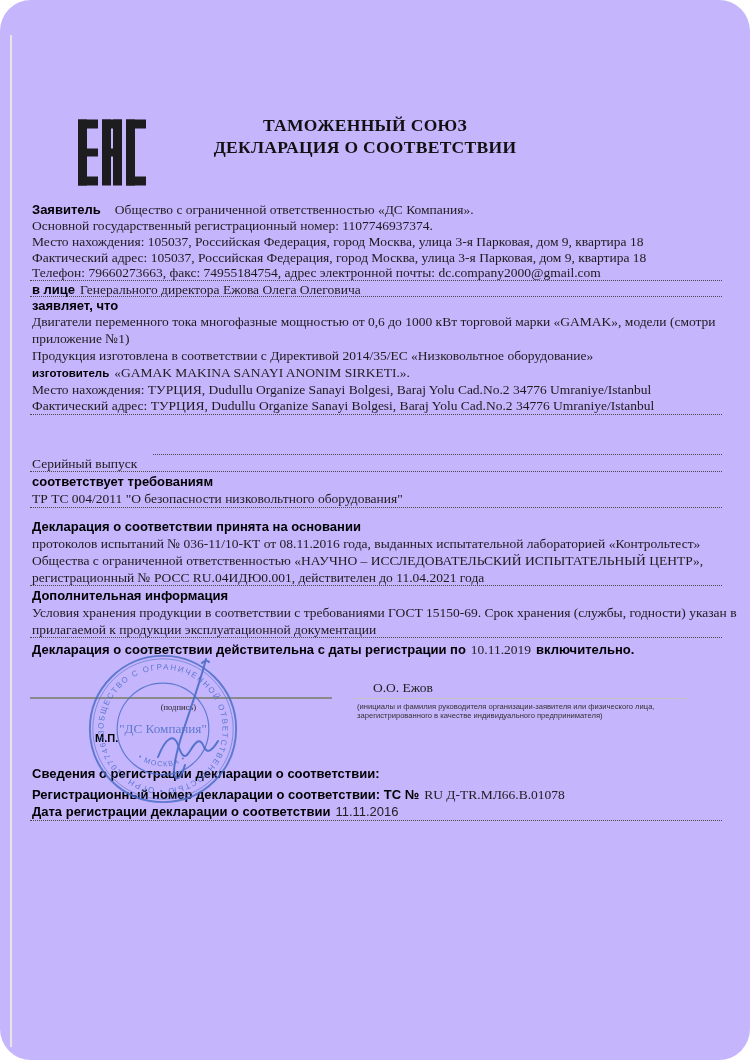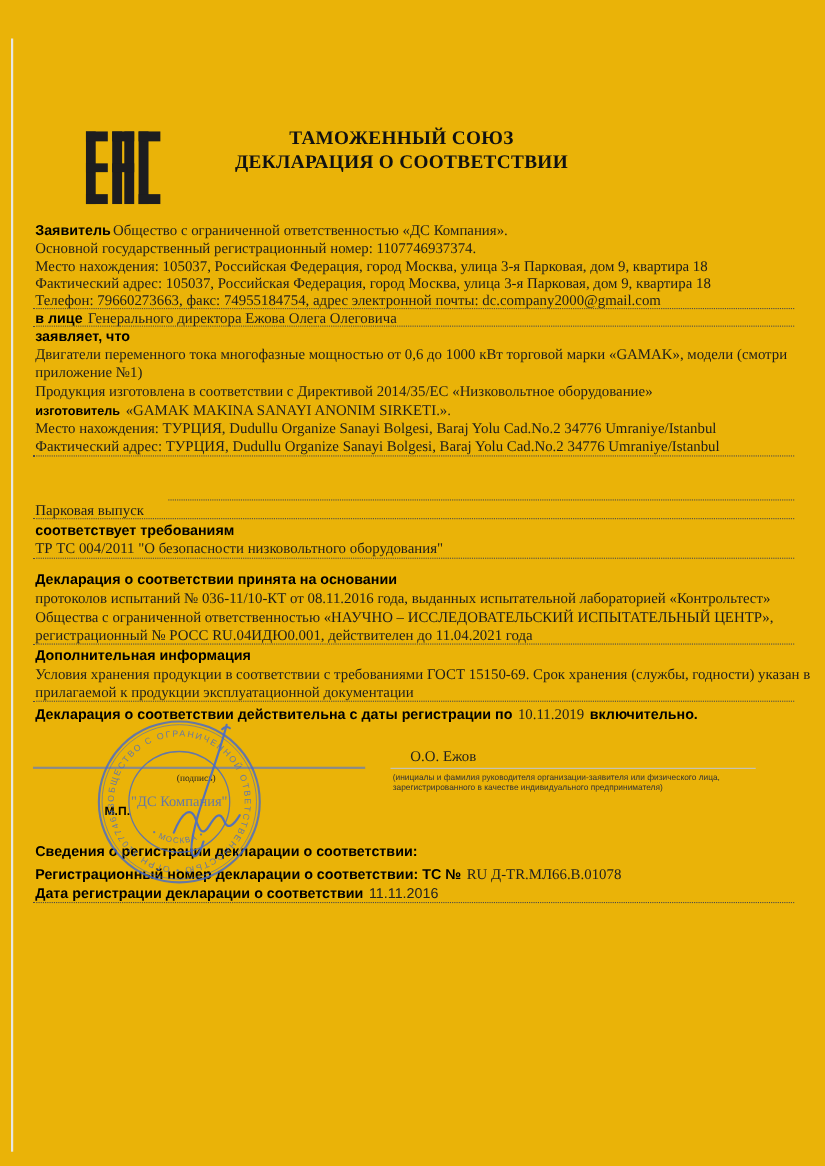--- a/index.html
+++ b/index.html
@@ -1,23 +1,23 @@
 <!DOCTYPE html>
 <html><head>
 <meta charset="utf-8">
 <style>
   html,body{margin:0;padding:0;background:#ffffff;}
-  .page{position:relative;width:750px;height:1060px;background:#eab308;overflow:hidden;
-        font-family:"Liberation Serif",serif;color:#1c1c1c;}
+  .page{position:relative;width:750px;height:1060px;background:#c4b5fd;overflow:hidden;
+        font-family:"Liberation Serif",serif;color:#1c1c1c;border-radius:31px;}
   .l{position:absolute;left:32px;width:692px;font-size:13.5px;line-height:16px;white-space:nowrap;}
   .serif{font-family:"Liberation Serif",serif;color:#1e1e1e;}
   .sansb{font-family:"Liberation Sans",sans-serif;font-weight:bold;color:#000;font-size:13px;}
   .sansb-sm{font-family:"Liberation Sans",sans-serif;font-weight:bold;color:#000;font-size:11.5px;}
   .sans{font-family:"Liberation Sans",sans-serif;color:#222;font-size:13px;}
-  .gap8{margin-right:2px;} .gap5{margin-right:5px;}
+  .gap8{margin-right:14px;} .gap5{margin-right:5px;}
   .rule-dot{position:absolute;border-top:1.5px dotted #4a4a4a;height:0;}
   .rule-solid{position:absolute;height:1.5px;background:#8a8a8a;}
   .rule-faint{position:absolute;height:1px;background:#c4c4c4;}
   .title{position:absolute;left:40px;top:114px;width:650px;text-align:center;
          font-family:"Liberation Serif",serif;font-weight:bold;font-size:17.5px;
          line-height:22px;color:#111;letter-spacing:.3px;}
   .eac{position:absolute;left:78px;top:119px;}
   .edge-line{position:absolute;left:10px;top:35px;width:1.5px;height:1012px;background:#e7e6e3;}
   .note-sm{position:absolute;left:357px;top:702px;width:345px;white-space:normal;
            font-family:Liberation Sans, sans-serif;font-size:7.6px;line-height:9px;color:#333;}
@@ -77,21 +77,21 @@
   <div class="l" style="top:331px">приложение №1)</div>
   <div class="l" style="top:348px">Продукция изготовлена в соответствии с Директивой 2014/35/ЕС «Низковольтное оборудование»</div>
   <div class="l" style="top:365px">
     <span class="sansb-sm gap5">изготовитель</span><span class="serif">«GAMAK MAKINA SANAYI ANONIM SIRKETI.».</span>
   </div>
   <div class="l" style="top:382px">Место нахождения: ТУРЦИЯ, Dudullu Organize Sanayi Bolgesi, Baraj Yolu Cad.No.2 34776 Umraniye/Istanbul</div>
   <div class="l" style="top:398px">Фактический адрес: ТУРЦИЯ, Dudullu Organize Sanayi Bolgesi, Baraj Yolu Cad.No.2 34776 Umraniye/Istanbul</div>
   <div class="rule-dot" style="left:30px;top:414px;width:692px"></div>
 
   <div class="rule-dot" style="left:153px;top:454px;width:569px"></div>
-  <div class="l" style="top:456px">Парковая выпуск</div>
+  <div class="l" style="top:456px">Серийный выпуск</div>
   <div class="rule-dot" style="left:30px;top:471px;width:692px"></div>
 
   <div class="l sansb" style="top:474px">соответствует требованиям</div>
   <div class="l" style="top:491px">ТР ТС 004/2011 "О безопасности низковольтного оборудования"</div>
   <div class="rule-dot" style="left:30px;top:507px;width:692px"></div>
 
   <div class="l sansb" style="top:519px">Декларация о соответствии принята на основании</div>
   <div class="l" style="top:536px">протоколов испытаний № 036-11/10-КТ от 08.11.2016 года, выданных испытательной лабораторией «Контрольтест»</div>
   <div class="l" style="top:553px">Общества с ограниченной ответственностью «НАУЧНО – ИССЛЕДОВАТЕЛЬСКИЙ ИСПЫТАТЕЛЬНЫЙ ЦЕНТР»,</div>
   <div class="l" style="top:570px">регистрационный № РОСС RU.04ИДЮ0.001, действителен до 11.04.2021 года</div>

